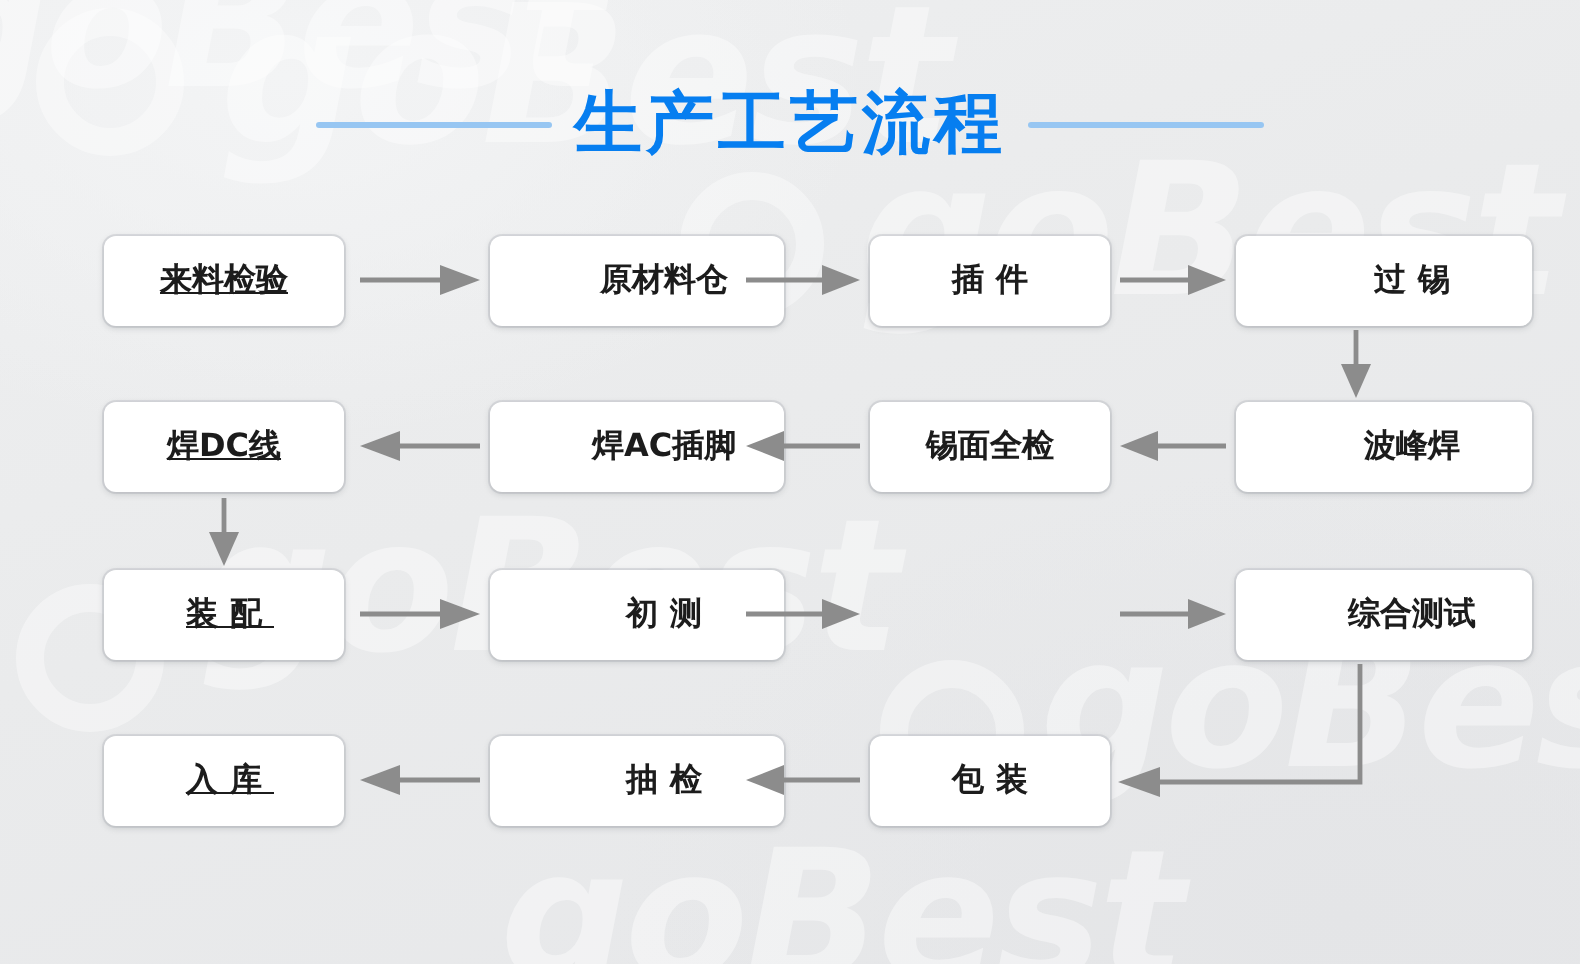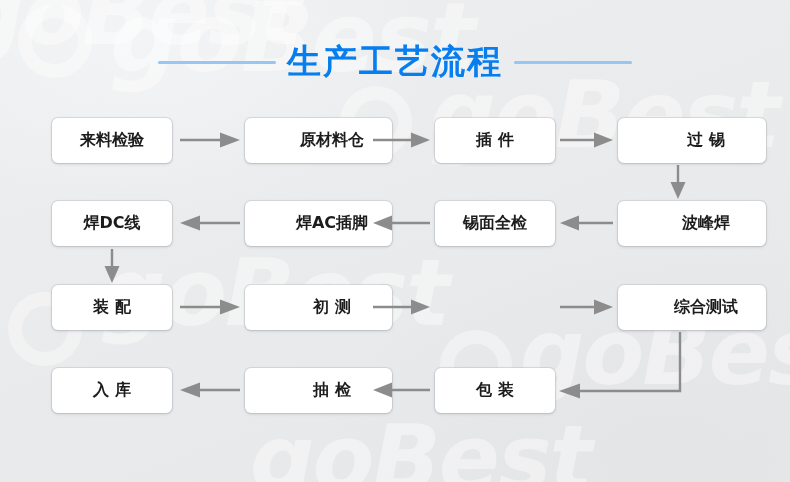--- a/index.html
+++ b/index.html
@@ -92,21 +92,21 @@
     align-items: center;
     justify-content: center;
     font-family: "DejaVu Sans", sans-serif;
     font-size: 16px;
     font-weight: bold;
     color: #1c1c1c;
     white-space: nowrap;
   }
   .node.sp { letter-spacing: 6px; text-indent: 6px; }
 
-  .c0 { left: 52px; }
+  .c0 { left: 52px; text-decoration: underline; }
   .c1 { left: 245px; padding-left: 27px; }
   .c2 { left: 435px; }
   .c3 { left: 618px; padding-left: 28px; }
   .r0 { top: 118px; }
   .r1 { top: 201px; text-align: right; }
   .r2 { top: 285px; }
   .r3 { top: 368px; }
 
   
   .arrow {

